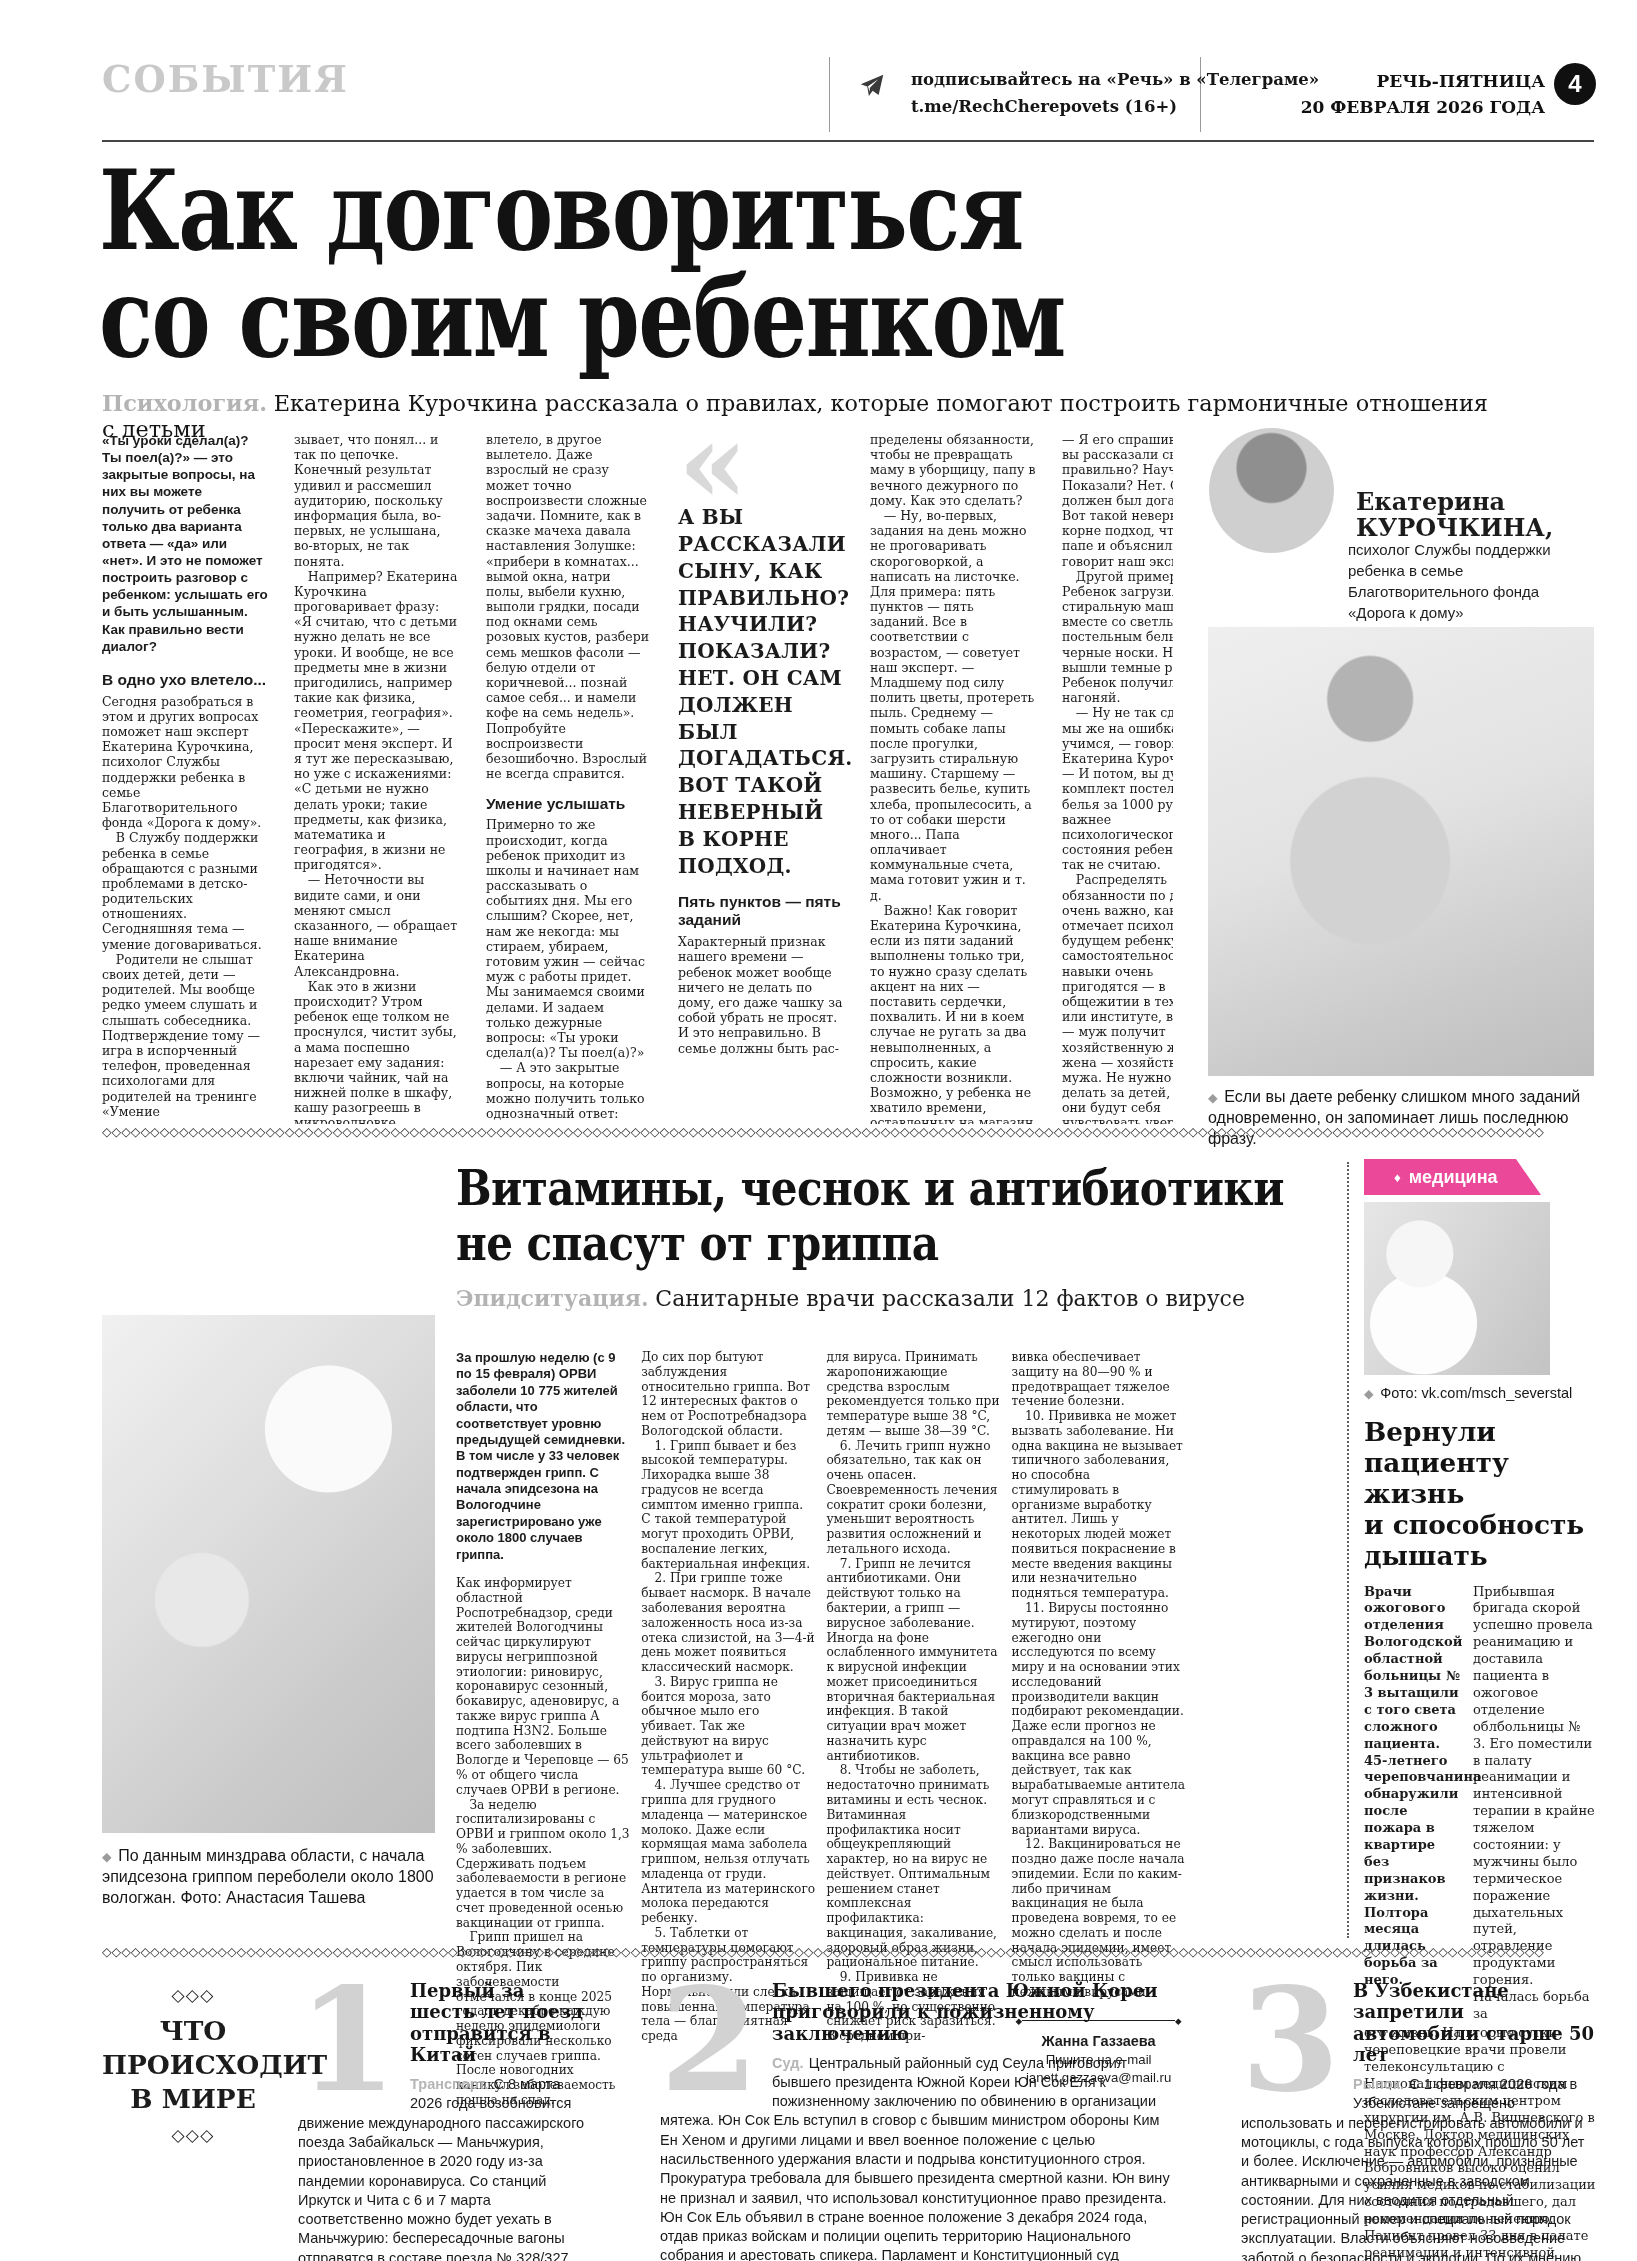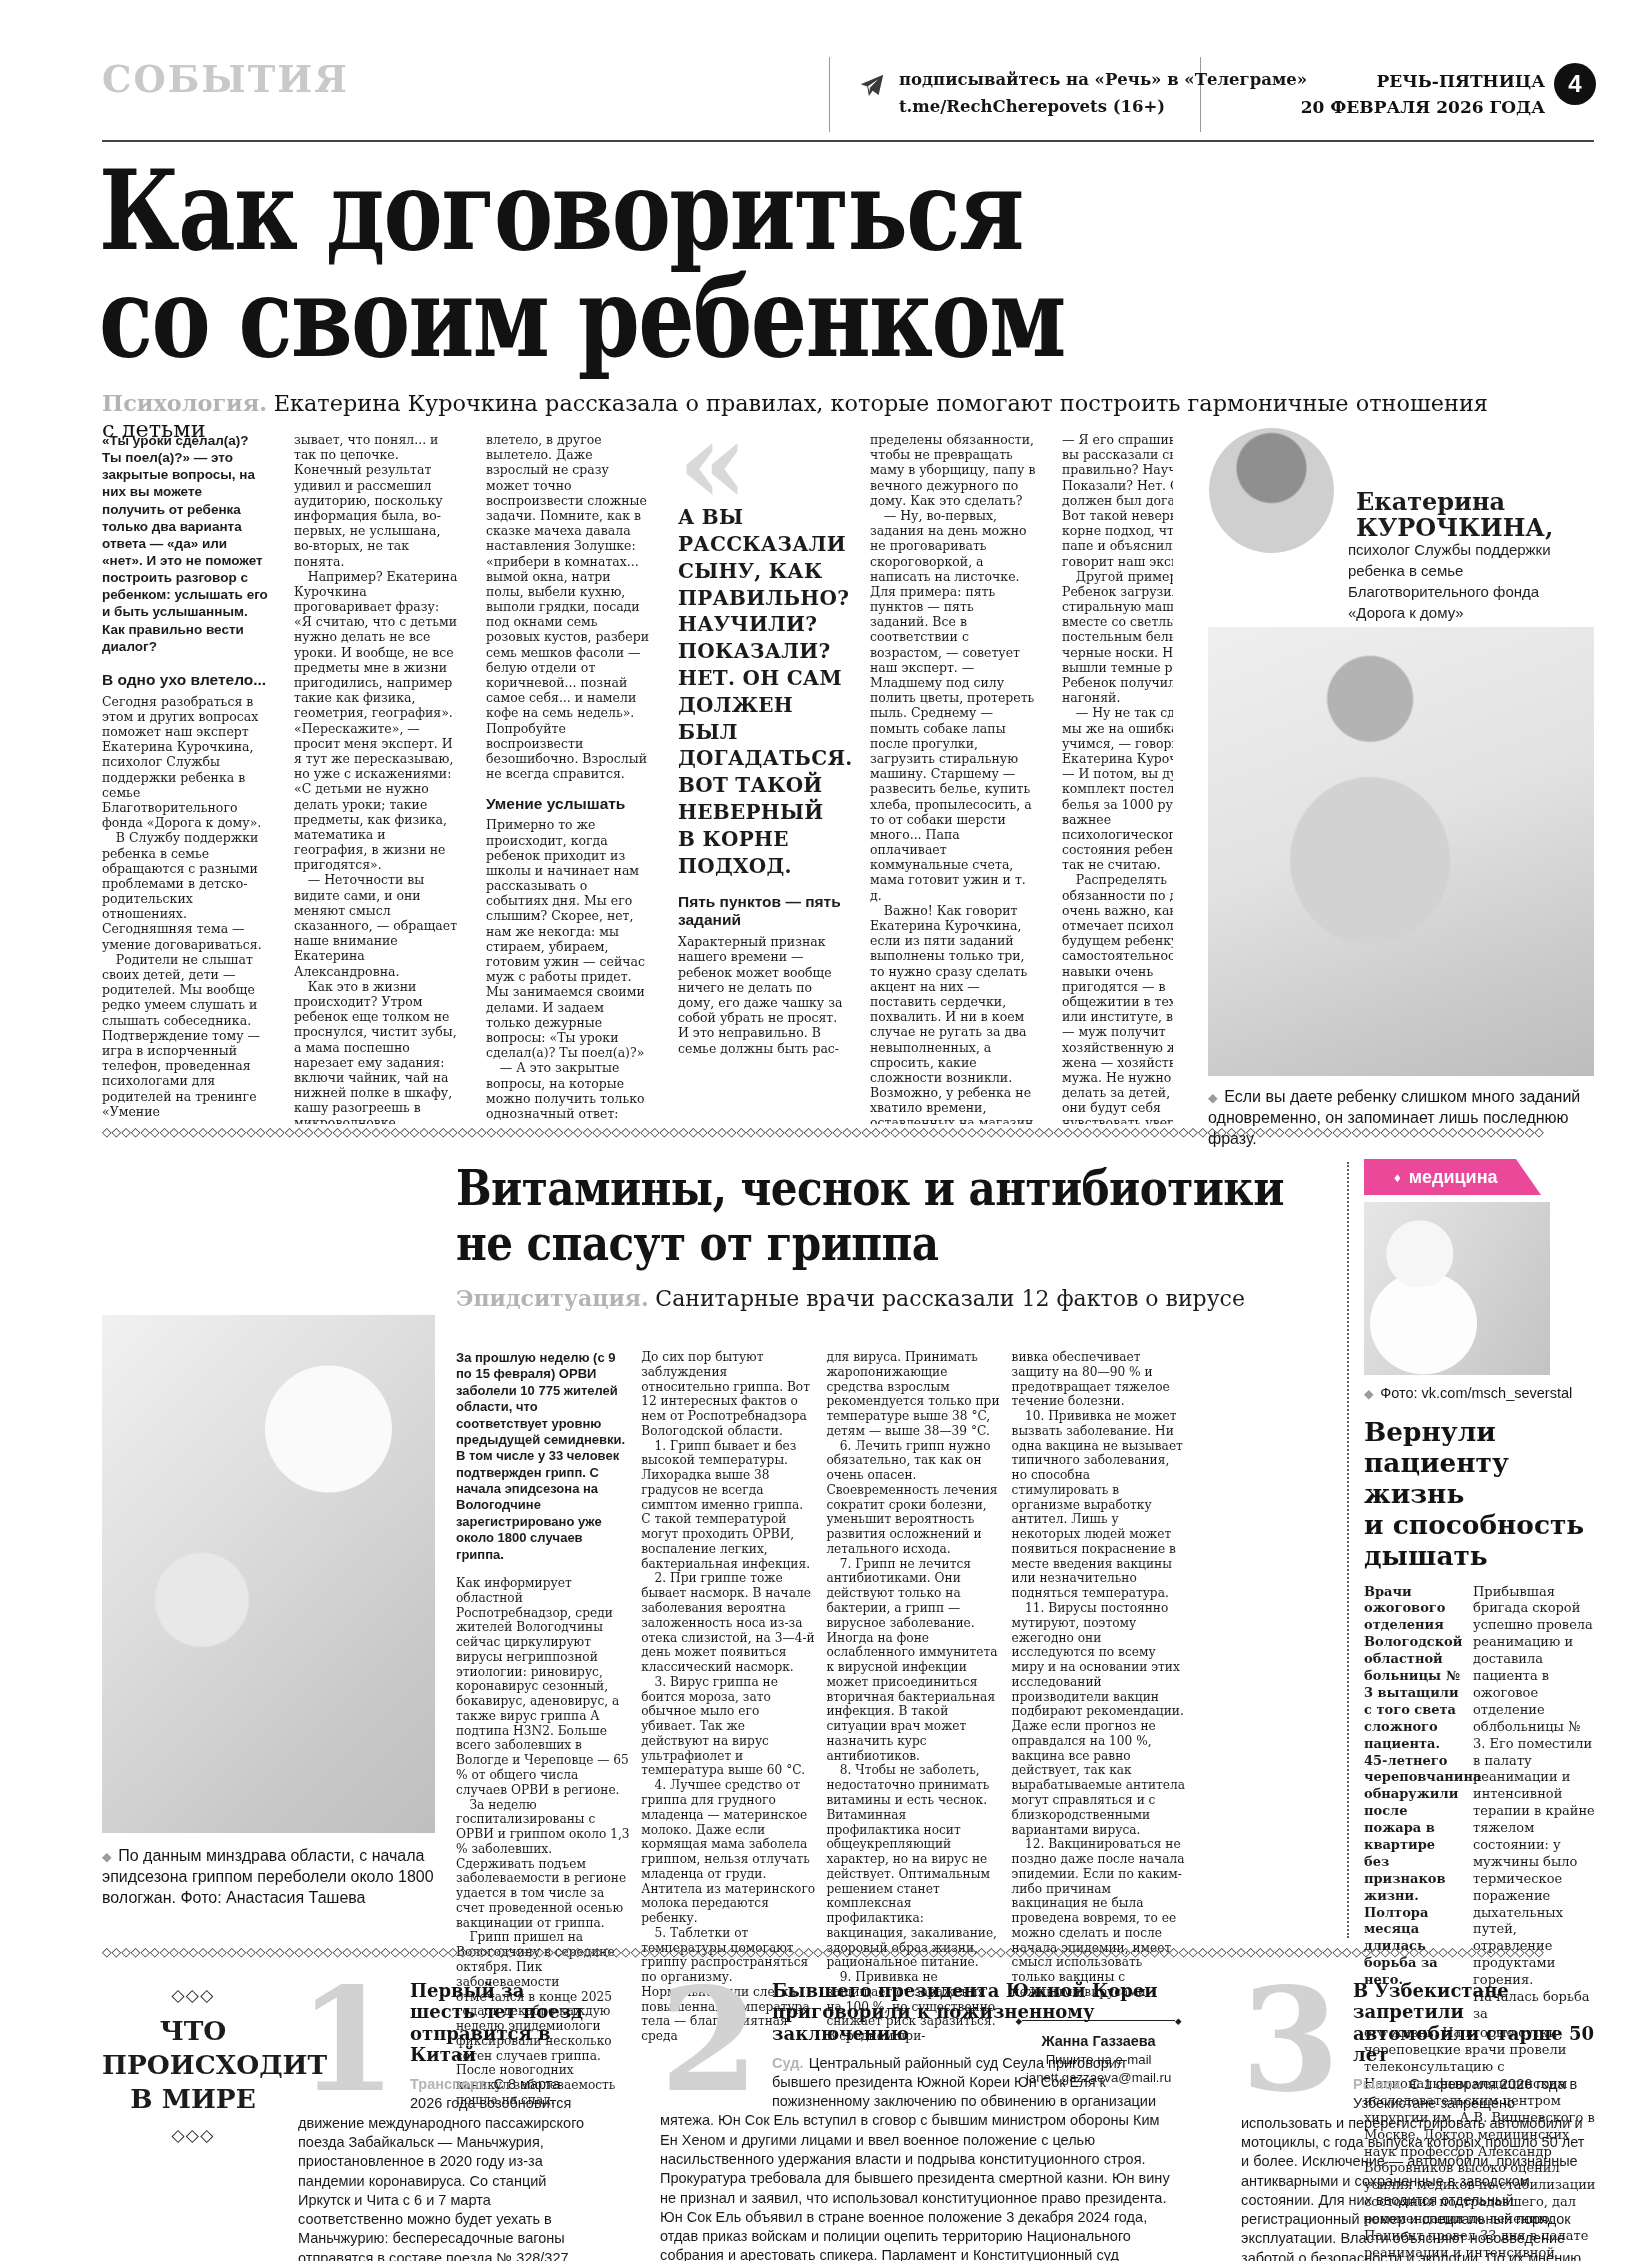--- a/index.html
+++ b/index.html
@@ -3,21 +3,21 @@
 <meta charset="utf-8">
 <style>
   html,body{margin:0;padding:0;background:#e9e9e9;}
   .page{position:relative;width:1637px;height:2261px;background:#ffffff;margin:0 auto;
         font-family:"DejaVu Serif",serif;color:#1c1c1c;overflow:hidden;}
   
   .section-name{position:absolute;left:102px;top:57px;font-size:37px;font-weight:bold;
                 color:#c9c9c9;letter-spacing:2px;font-family:"DejaVu Serif",serif;}
   .vrule{position:absolute;top:57px;width:1.3px;height:75px;background:#9a9a9a;}
   .vrule.v1{left:829px}.vrule.v2{left:1200px}
-  .subscribe{position:absolute;left:857px;top:67px;display:flex;gap:12px;align-items:flex-start;}
+  .subscribe{position:absolute;left:857px;top:67px;display:flex;gap:24px;align-items:flex-start;}
   .subscribe svg{margin-top:4px}
   .subscribe .stxt{font-size:16.5px;line-height:1.62;font-weight:bold;color:#161616;}
   .masthead{position:absolute;left:1228px;top:69px;width:317px;text-align:right;
             font-size:17px;font-weight:bold;line-height:1.5;color:#111;}
   .pagenum{position:absolute;left:1554px;top:63px;width:42px;height:42px;border-radius:50%;
            background:#101010;color:#fff;font-family:"Liberation Sans",sans-serif;
            font-size:24px;font-weight:bold;text-align:center;line-height:42px;}
   .hrule{position:absolute;left:102px;top:140px;width:1492px;height:2px;background:#454545;}
   
   .h1block{position:absolute;left:99px;top:157px;transform:scaleX(.8);transform-origin:left top;

